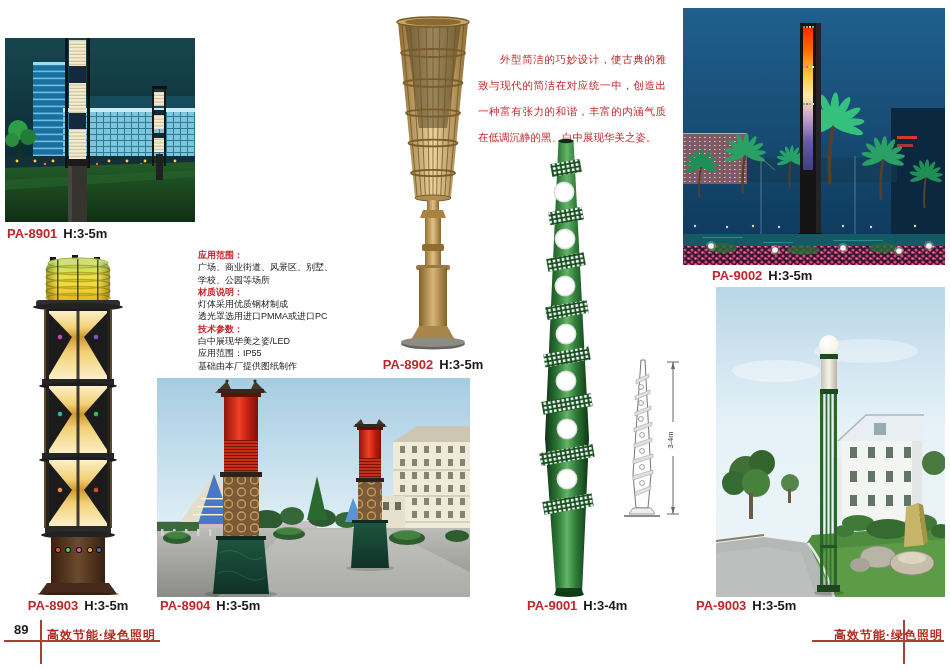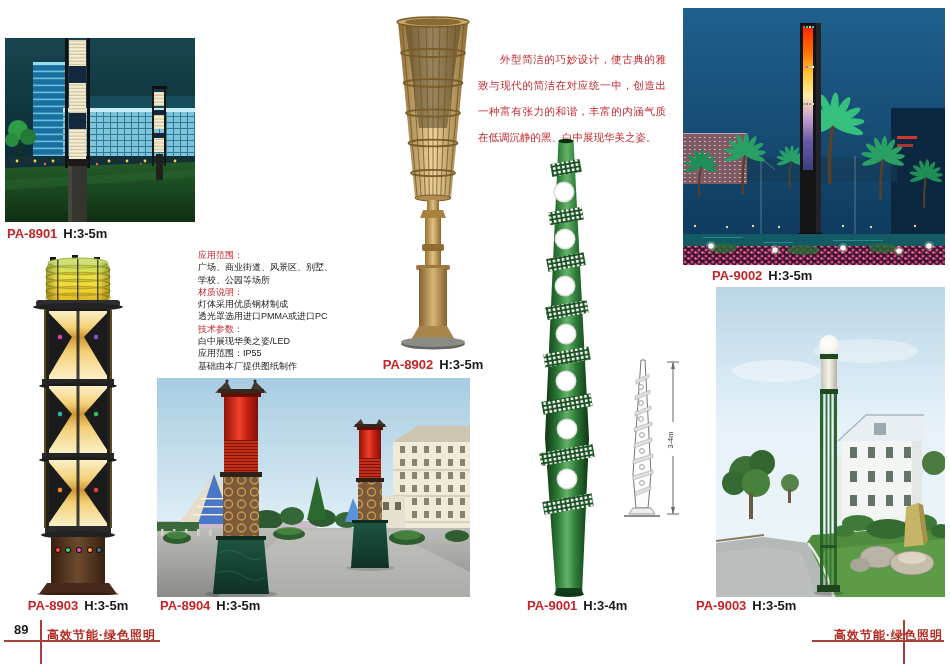--- a/index.html
+++ b/index.html
@@ -7,21 +7,21 @@
         font-family:"Liberation Sans",sans-serif;}
   .abs{position:absolute;}
   .plabel{position:absolute;font-size:13px;font-weight:bold;white-space:nowrap;}
   .plabel .pcode{color:#c2262a;margin-right:6px;}
   .plabel .pheight{color:#1a1a1a;text-align:right;}
   .plabel.center{text-align:center;}
   .intro{position:absolute;left:478px;top:46px;width:188px;color:#c2262a;
          font-size:10.5px;line-height:26px;text-indent:22px;text-align:justify;}
   .specs{position:absolute;left:198px;top:249px;width:170px;font-size:9px;
          line-height:12.3px;color:#1a1a1a;}
-  .specs .st{color:#c2262a;font-weight:normal;}
+  .specs .st{color:#c2262a;font-weight:bold;}
   .fnum{position:absolute;font-size:13px;font-weight:bold;color:#1a1a1a;}
   .fslogan{position:absolute;font-size:12px;font-weight:bold;color:#b5281e;letter-spacing:1px;white-space:nowrap;text-align:center;}
   .fvline{position:absolute;width:2px;height:44px;background:#a84038;}
   .fhline{position:absolute;height:1.5px;background:#a84038;}
   svg{display:block;}
 </style>
 </head>
 <body>
 
 <div class="page">

